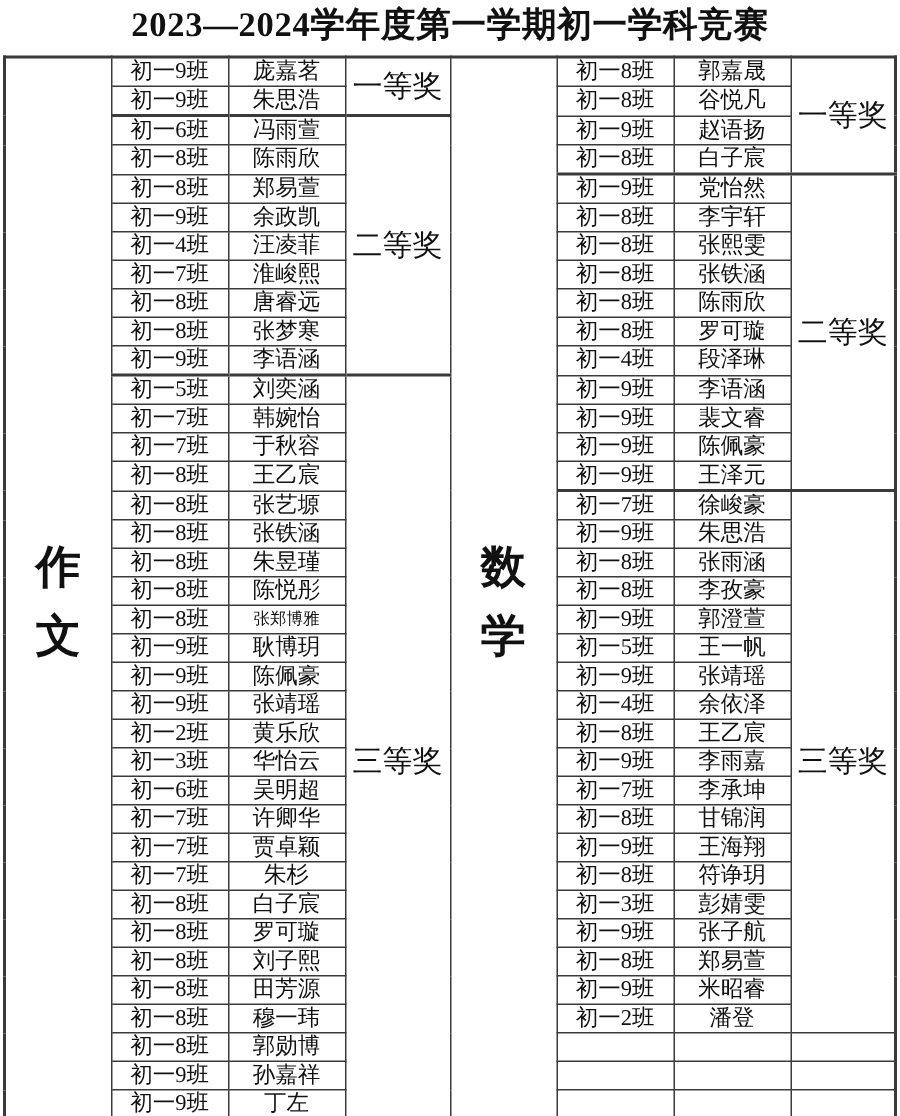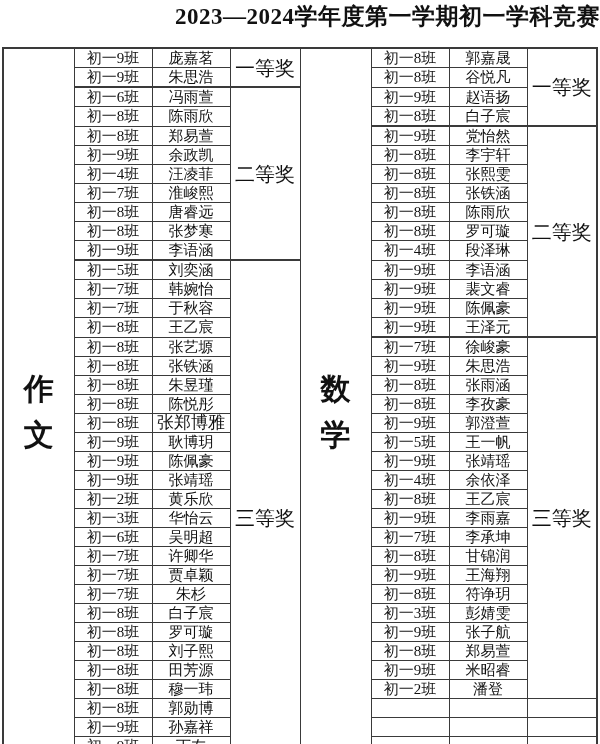--- a/index.html
+++ b/index.html
@@ -5,23 +5,23 @@
   html, body {
     margin: 0; padding: 0;
     width: 600px; height: 744px;
     background: #ffffff;
     font-family: "Liberation Serif", "DejaVu Serif", serif;
     color: #111;
     overflow: hidden;
   }
   .page { width: 600px; height: 744px; }
   .doc-title {
-    height: 47px;
+    height: 37px;
     line-height: 34px;
-    text-align: right;
+    text-align: center;
     font-size: 23px;
     font-weight: bold;
     letter-spacing: 0.5px;
     white-space: nowrap;
   }
   table.results {
     border-collapse: collapse;
     table-layout: fixed;
     width: 596px;
     margin: 0 auto;
@@ -44,21 +44,21 @@
   }
   td.subject {
     font-size: 30px;
     font-weight: 600;
     line-height: 46px;
     letter-spacing: 0;
   }
   td.prize { font-size: 20px; }
   td.thick-top { border-top-width: 2px; }
   td.name { font-size: 15px; }
-  td.name.long { font-size: 17px; }
+  td.name.long { font-size: 11px; }
 </style>
 </head>
 <body>
 
 <div class="page">
   <div class="doc-title">2023—2024学年度第一学期初一学科竞赛</div>
   <table class="results">
     <colgroup>
       <col class="c-subject">
         <col class="c-class">

